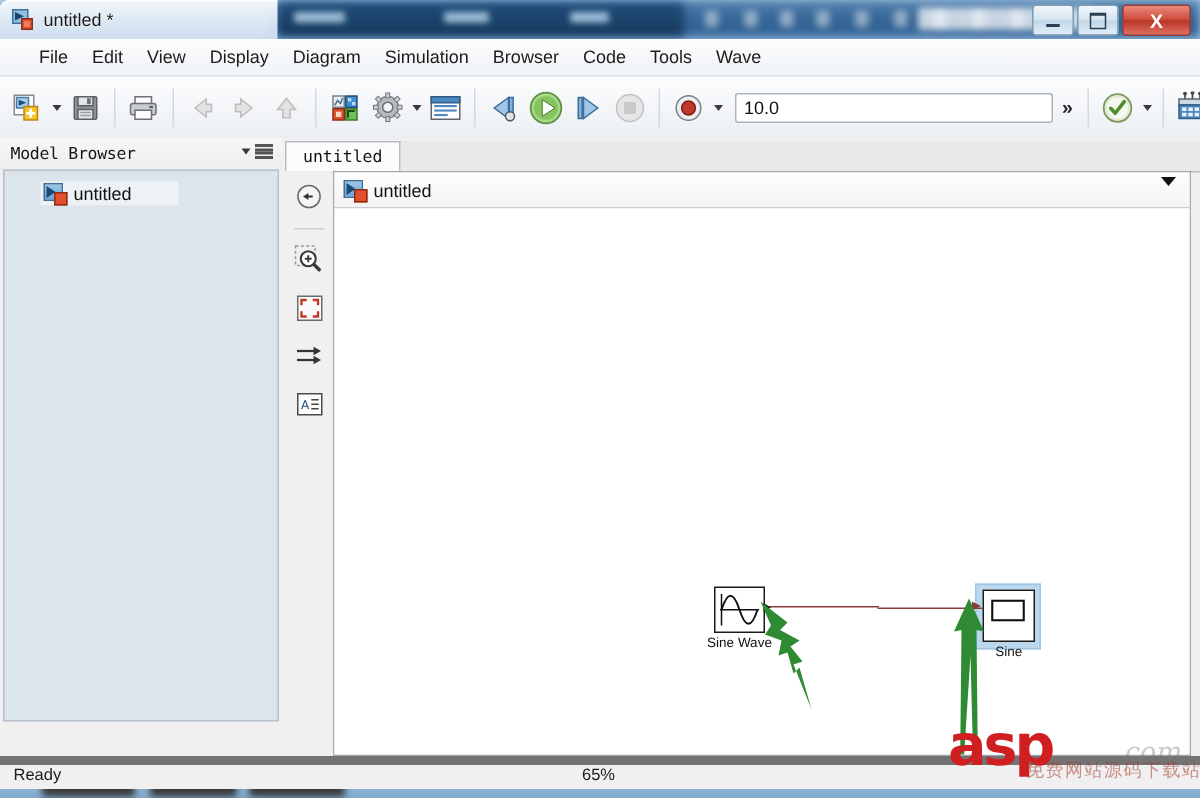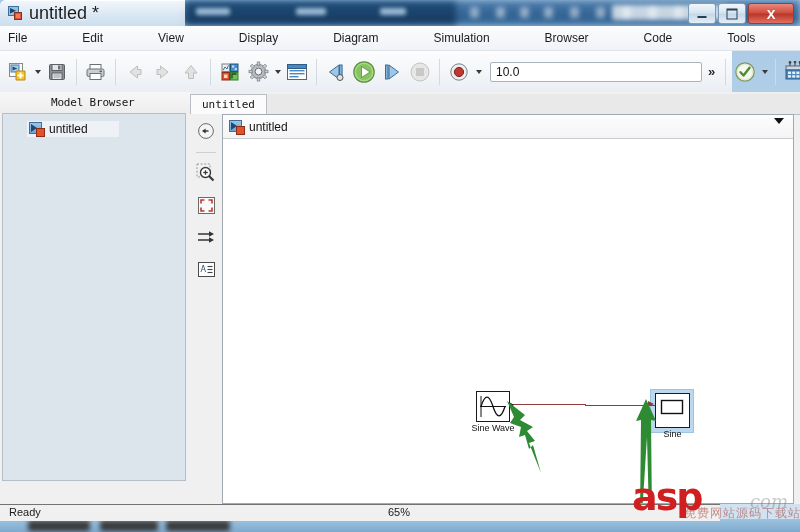--- a/index.html
+++ b/index.html
@@ -64,21 +64,21 @@
     background: linear-gradient(180deg, rgba(245,249,252,0.97) 0%, rgba(222,234,245,0.95) 55%, rgba(206,223,238,0.95) 100%);
     border-top-left-radius: 6px;
     display: flex; align-items: center;
     box-shadow: inset 0 1px 0 rgba(255,255,255,0.8);
   }
   .title-ico {
     margin-left: 8px; margin-right: 6px; position: relative;
     width: 15px; height: 15px; flex: 0 0 auto;
   }
   .title-text {
-    font-size: 18px; color: #1b1b1b; white-space: nowrap;
+    font-size: 12px; color: #1b1b1b; white-space: nowrap;
     text-shadow: 0 1px 0 rgba(255,255,255,0.85);
   }
 
   
   .wbtns { position: absolute; right: 6px; top: 3px; display: flex; gap: 2px; }
   .wbtn {
     width: 26px; height: 19px; border: 1px solid #7d9cb5;
     border-radius: 3px; position: relative;
     background: linear-gradient(180deg,#f2f7fb 0%, #d5e4f0 48%, #c2d7e8 52%, #e2eef7 100%);
   }
@@ -90,30 +90,30 @@
   .wbtn .g { position: absolute; left: 50%; top: 50%; transform: translate(-50%,-50%); }
   .min-g { width: 9px; height: 2px; background: #2b3f51; margin-top: 3px; }
   .max-g { width: 9px; height: 8px; border: 1px solid #2b3f51; border-top-width: 2px; }
   .cls-g { color: #fff; font-size: 13px; font-weight: bold; line-height: 1; font-family: "Liberation Sans", sans-serif; }
 
   
   .menubar {
     position: absolute; left: 0; top: 26px; width: 800px; height: 25px;
     background: linear-gradient(180deg,#fbfcfd 0%, #f0f3f7 100%);
     border-bottom: 1px solid #dfe4ea;
-    display: flex; align-items: center; padding-left: 0; box-sizing: border-box; gap: 39px;
+    display: flex; align-items: center; padding-left: 18px; box-sizing: border-box;
   }
   .menu-item {
     font-size: 12px; color: #1c1c1c; padding: 3px 8px; cursor: default;
     white-space: nowrap;
   }
 
   
   .toolbar {
-    position: absolute; left: 0; top: 51px; width: 732px; height: 41px;
+    position: absolute; left: 0; top: 51px; width: 800px; height: 41px;
     background: linear-gradient(180deg,#fdfdfe 0%, #f3f5f8 55%, #eaeef3 100%);
     border-bottom: 1px solid #cfd6de;
     display: flex; align-items: center;
   }
   .tb-sep { width: 1px; height: 26px; background: #d3d9e0; margin: 0 5px; flex: 0 0 auto; }
   .tb-btn {
     width: 26px; height: 26px; margin: 0 1px; position: relative; flex: 0 0 auto;
     display: flex; align-items: center; justify-content: center; border-radius: 3px;
   }
   .tb-caret {
@@ -143,21 +143,20 @@
 
   
   .browser {
     position: absolute; left: 0; top: 0; width: 188px; height: 412px;
     background: #f0f0f0;
   }
   .browser-hdr {
     position: absolute; left: 0; top: 0; width: 188px; height: 21px;
     display: flex; align-items: center;
     background: linear-gradient(180deg,#f7f7f7 0%,#ededed 100%);
-    padding-left: 44px;
   }
   .browser-title {
     font-family: "DejaVu Sans Mono", monospace; font-size: 11px; color: #161616;
     margin-left: 7px; letter-spacing: -0.2px;
   }
   .browser-hdr-ctrl { position: absolute; right: 6px; top: 4px; display: flex; align-items: center; gap: 3px; }
   .hamb { width: 12px; height: 10px; display: flex; flex-direction: column; justify-content: space-between; }
   .hamb span { display: block; height: 2px; background: #555; }
   .browser-tree {
     position: absolute; left: 2px; top: 21px; width: 184px; height: 368px;
@@ -264,22 +263,22 @@
     position: absolute; width: 0; height: 0;
     border-top: 3.5px solid transparent; border-bottom: 3.5px solid transparent;
     border-left: 6px solid #8d3c3c;
   }
 
   
   .garrow { position: absolute; }
 
   
   .statusbar {
-    position: absolute; left: 0; top: 504px; width: 720px; height: 16px;
-    background: #f0f0f0; border-top: 1px solid #737373;
+    position: absolute; left: 0; top: 504px; width: 800px; height: 16px;
+    background: #f0f0f0; border-top: 6px solid #737373;
   }
   .status-text {
     position: absolute; left: 9px; top: 1px; font-size: 11px; color: #1a1a1a;
   }
   .zoom-text {
     position: absolute; left: 388px; top: 1px; font-size: 11px; color: #1a1a1a;
   }
 
   
   .watermark {

